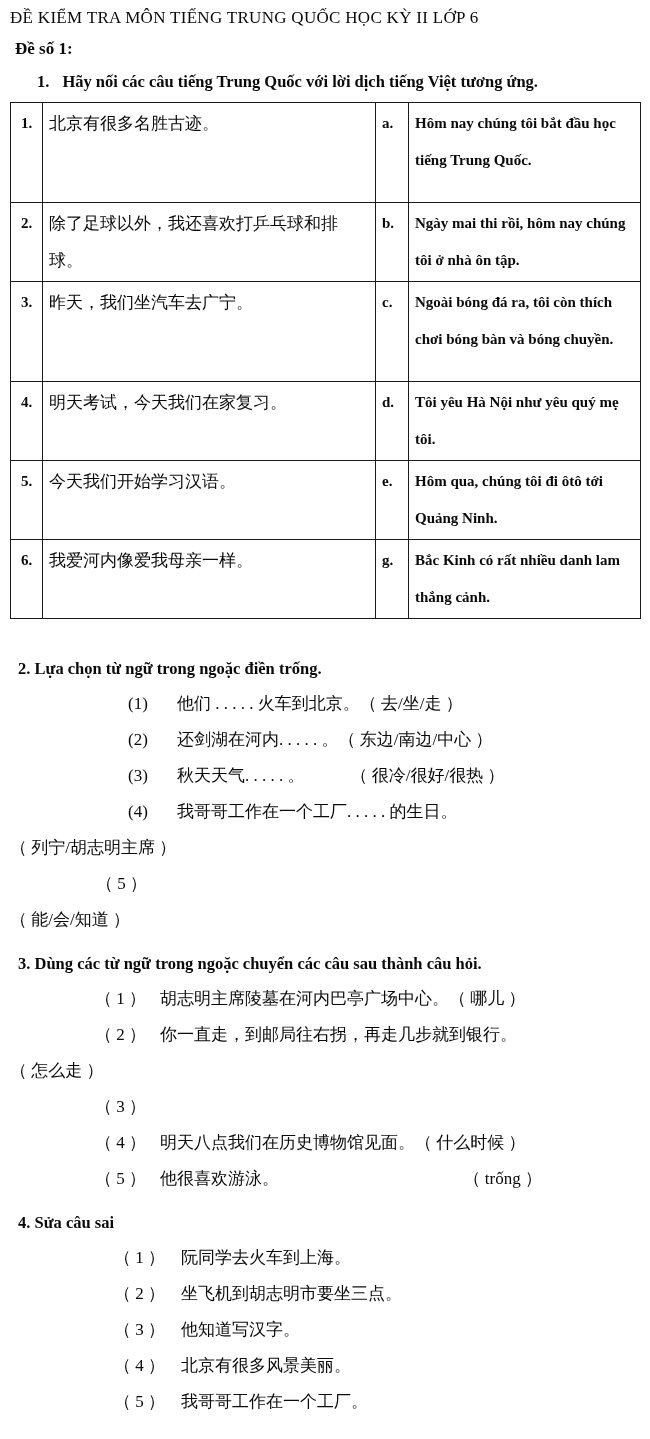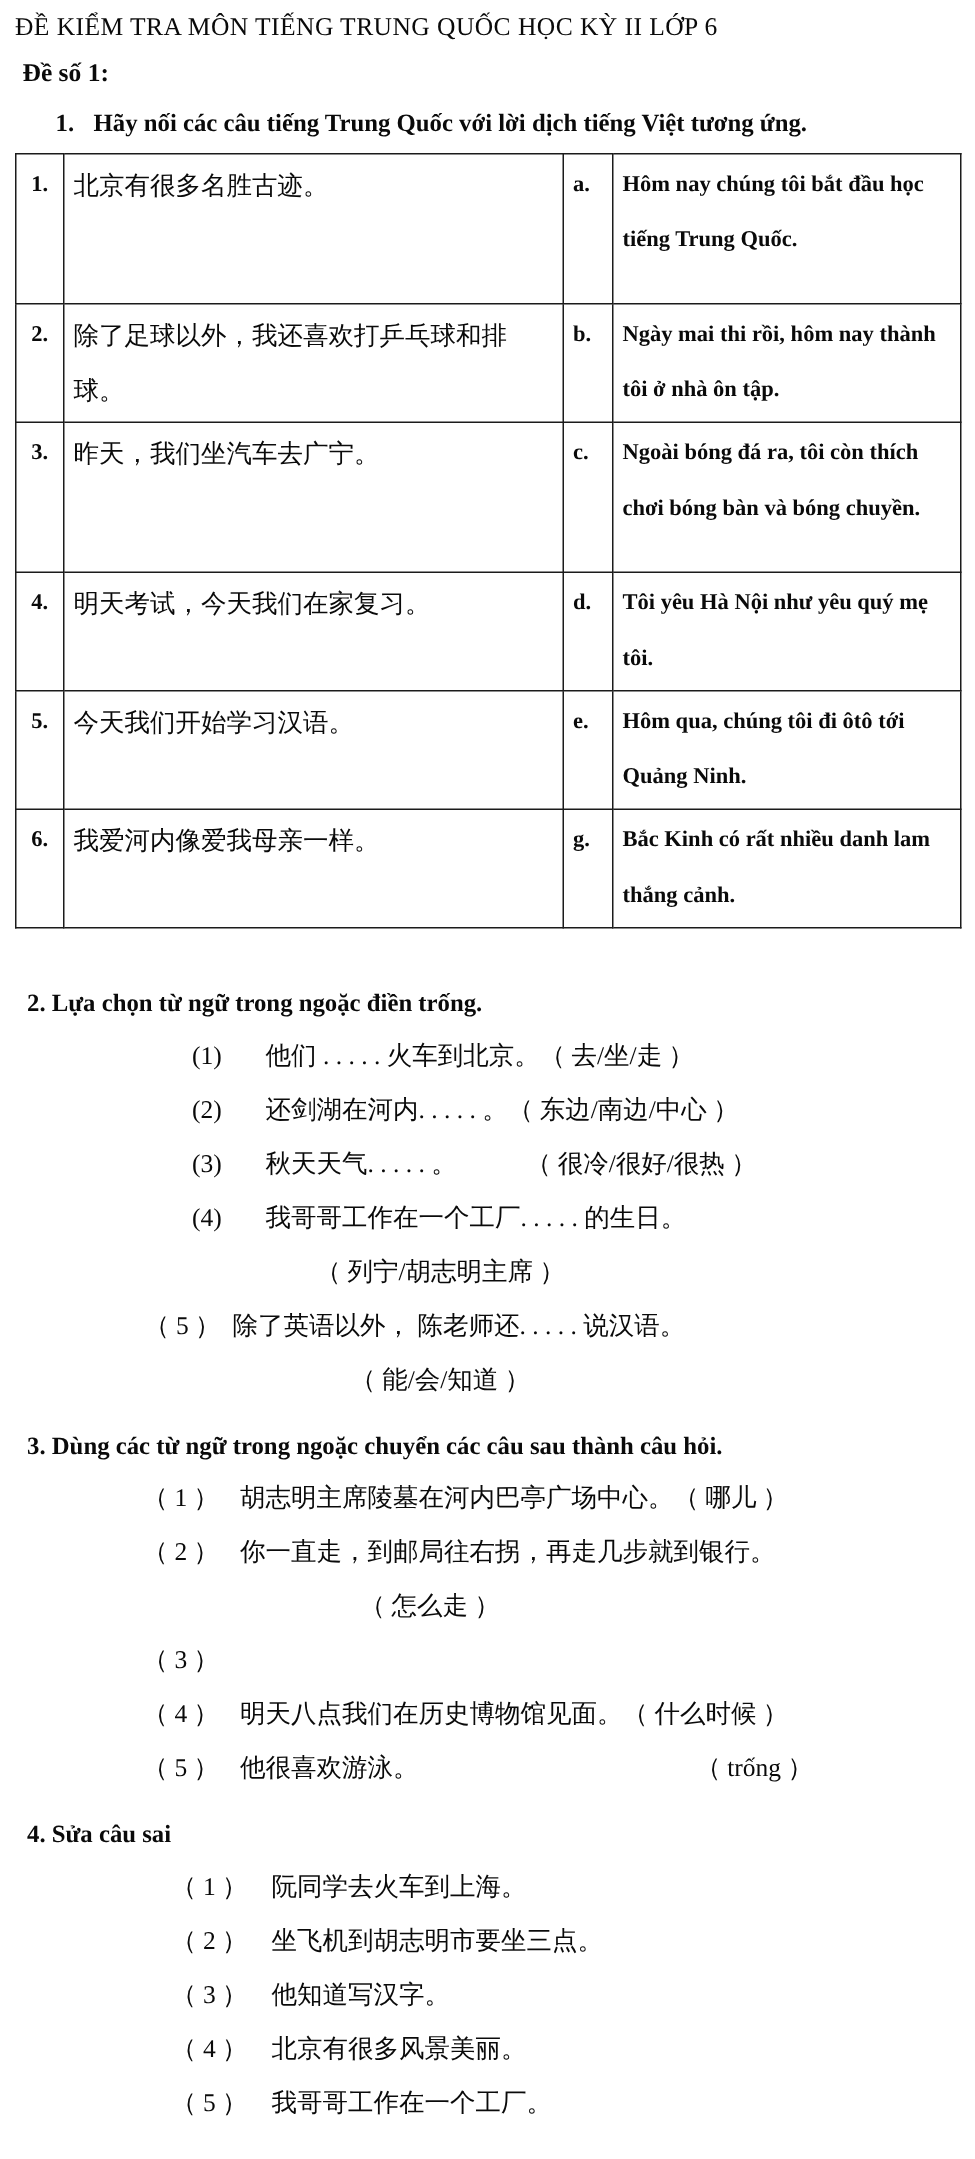--- a/index.html
+++ b/index.html
@@ -37,21 +37,21 @@
 
   .sec-head{font-weight:bold;font-size:16.5px;margin-top:23px;padding-left:8px;}
   .sec-head.first{margin-top:40px;}
   .line{display:flex;align-items:baseline;font-size:17px;margin-top:13px;white-space:pre-wrap;}
   .line .lbl{flex:0 0 auto;}
   .line .txt{white-space:pre-wrap;}
   .s2 .line{padding-left:118px;}
   .s2 .line .lbl{width:49px;}
   .s2 .line.wide{padding-left:86px;}
   .s2 .line.wide .lbl{width:auto;margin-right:8px;}
-  .opt-below{font-size:17px;margin-top:13px;text-align:center;padding-right:63px;}
+  .opt-below{font-size:17px;margin-top:13px;text-align:left;padding-right:63px;}
   .s3 .line{padding-left:85px;}
   .s3 .line .lbl{margin-right:14px;}
   .s3 .opt-below{padding-right:77px;}
   .opt-inline{margin-left:auto;margin-right:98px;}
   .gap-opt{margin-left:46px;}
   .s4 .line{padding-left:104px;}
   .s4 .line .lbl{margin-right:16px;}
 </style>
 </head>
 <body>
@@ -77,21 +77,21 @@
       <tr class="r-tall">
         <td class="c-num">1.</td>
         <td class="c-zh">北京有很多名胜古迹。</td>
         <td class="c-letter">a.</td>
         <td class="c-vi">Hôm nay chúng tôi bắt đầu học tiếng Trung Quốc.</td>
       </tr>
       <tr class="r-med">
         <td class="c-num">2.</td>
         <td class="c-zh">除了足球以外，我还喜欢打乒乓球和排球。</td>
         <td class="c-letter">b.</td>
-        <td class="c-vi">Ngày mai thi rồi, hôm nay thành tôi ở nhà ôn tập.</td>
+        <td class="c-vi">Ngày mai thi rồi, hôm nay chúng tôi ở nhà ôn tập.</td>
       </tr>
       <tr class="r-tall">
         <td class="c-num">3.</td>
         <td class="c-zh">昨天，我们坐汽车去广宁。</td>
         <td class="c-letter">c.</td>
         <td class="c-vi">Ngoài bóng đá ra, tôi còn thích chơi bóng bàn và bóng chuyền.</td>
       </tr>
       <tr class="r-sm">
         <td class="c-num">4.</td>
         <td class="c-zh">明天考试，今天我们在家复习。</td>
@@ -128,21 +128,20 @@
       <span class="txt">秋天天气. . . . . 。</span>
       <span class="txt gap-opt">（ 很冷/很好/很热 ）</span>
     </div>
     <div class="line">
       <span class="lbl">(4)</span>
       <span class="txt">我哥哥工作在一个工厂. . . . . 的生日。</span>
     </div>
     <div class="opt-below">（ 列宁/胡志明主席 ）</div>
     <div class="line wide">
       <span class="lbl">（ 5 ）</span>
-      <span class="txt">除了英语以外， 陈老师还. . . . . 说汉语。</span>
     </div>
     <div class="opt-below">（ 能/会/知道 ）</div>
   </div>
 
   <div class="s3">
     <div class="sec-head">3. Dùng các từ ngữ trong ngoặc chuyển các câu sau thành câu hỏi.</div>
     <div class="line">
       <span class="lbl">（ 1 ）</span>
       <span class="txt">胡志明主席陵墓在河内巴亭广场中心。（ 哪儿 ）</span>
     </div>

